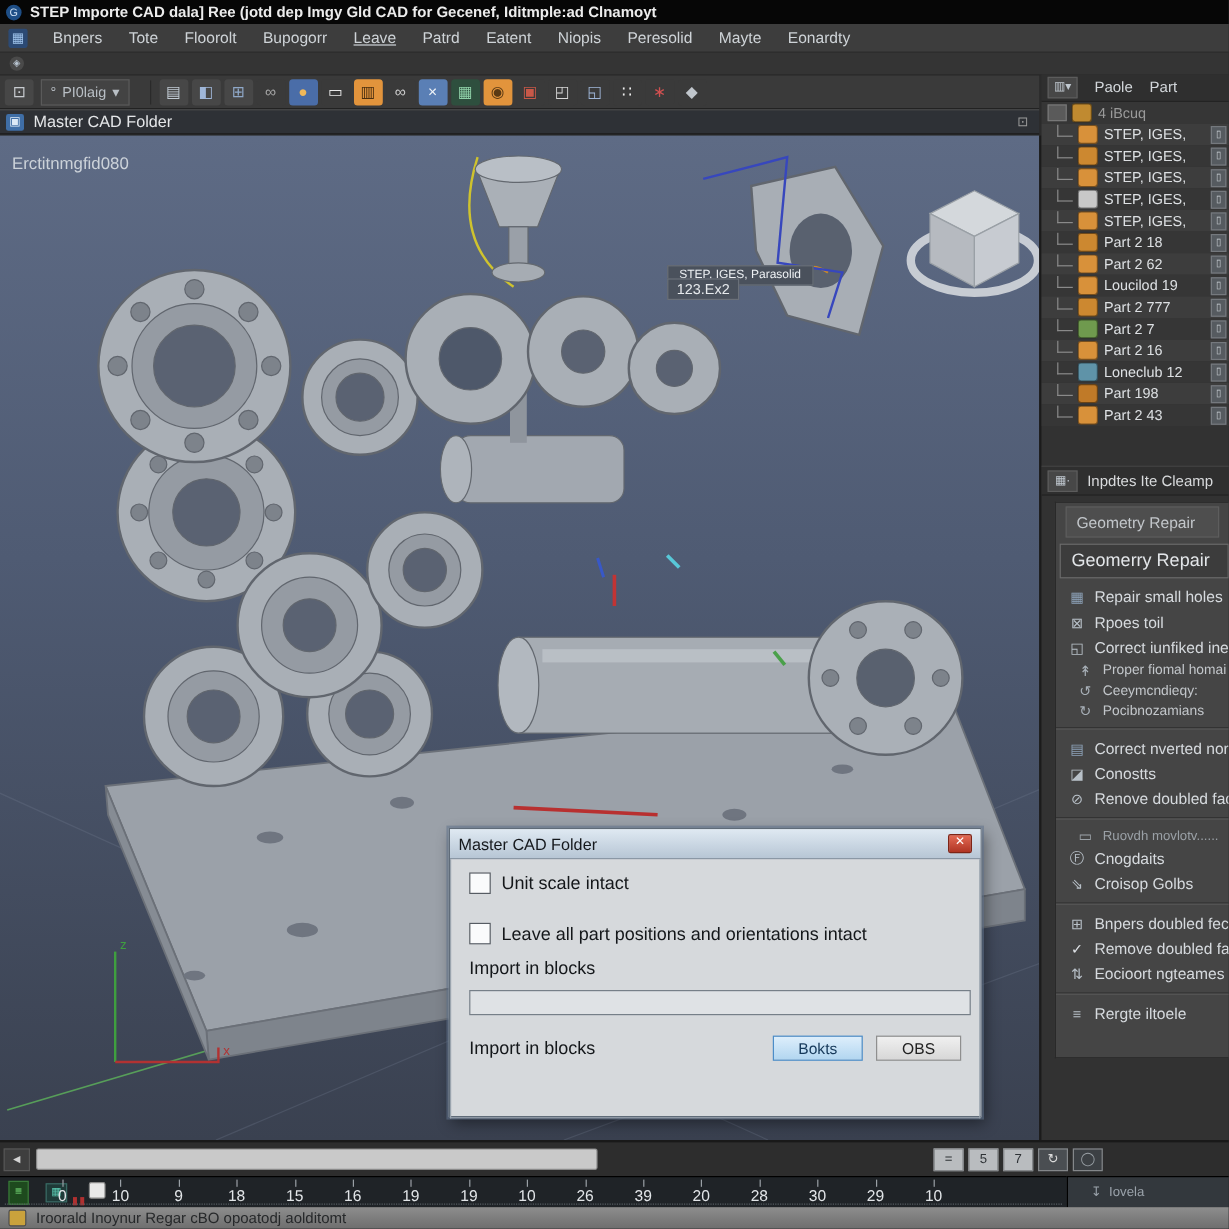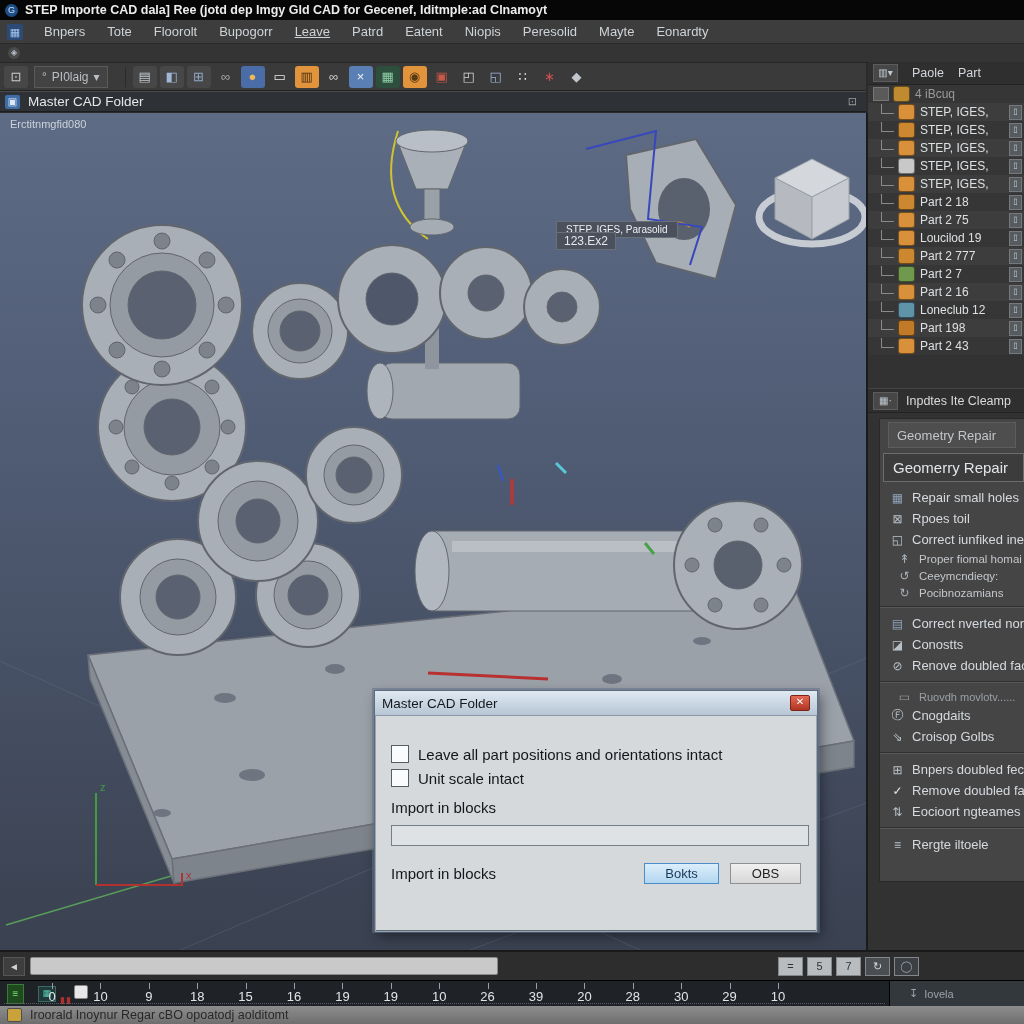--- a/index.html
+++ b/index.html
@@ -28,21 +28,21 @@
 
   
   #vp-header{left:0;top:91px;width:866px;height:21px;background:#2e3136;border-top:1px solid #4a4a4a;border-bottom:1px solid #1d1d1d;display:flex;align-items:center;gap:8px;padding-left:5px;box-sizing:border-box}
   .vph-ico{width:15px;height:14px;background:#3f6ea6;color:#dce9f6;font-size:10px;line-height:14px;text-align:center;border-radius:2px;flex:none}
   .vph-title{color:#e4e6e8;font-size:13.5px}
   .vph-right{margin-left:auto;margin-right:9px;color:#9a9a9a;font-size:11px}
 
   
   #viewport{left:0;top:113px;width:866px;height:837px;background:linear-gradient(180deg,#5e6b85 0%,#4f5b73 42%,#3a4150 100%);border-right:2px solid #1b1b1b;overflow:hidden}
   #viewport svg{position:absolute;left:0;top:0}
-  .corner-label{position:absolute;left:10px;top:5px;color:#ccd2d9;font-size:11px}
+  .corner-label{position:absolute;left:10px;top:15px;color:#ccd2d9;font-size:14px}
   .tooltip1{position:absolute;left:556px;top:108px;background:#4a515c;border:1px solid #6a7079;color:#eef1f4;font-size:10px;padding:2px 9px;white-space:nowrap}
   .tooltip2{position:absolute;left:556px;top:119px;background:#4a515c;border:1px solid #6a7079;color:#e6e9ec;font-size:12px;padding:1px 7px;white-space:nowrap}
 
   
   #dialog{left:374px;top:690px;width:444px;height:241px;background:#d6d9dc;border:1px solid #5f6b78;box-shadow:0 0 0 2px rgba(96,115,140,.55),3px 5px 12px rgba(0,0,0,.45);z-index:6;box-sizing:border-box}
   .dlg-title{height:24px;background:linear-gradient(180deg,#dfe9f2,#b7c6d5);border-bottom:1px solid #8a97a5;display:flex;align-items:center;padding:0 7px;font-size:13.5px;color:#15181c}
   .dlg-close{margin-left:auto;width:18px;height:14px;background:linear-gradient(180deg,#e46a54,#b03524);border:1px solid #7e2416;border-radius:2px;color:#fff;font-size:10px;line-height:12px;text-align:center}
   .dlg-body{padding:5px 15px 0 15px;box-sizing:border-box;height:216px;border:1px solid #9aa4ae;border-top:none}
   .dlg-section{font-size:15px;font-weight:bold;color:#101316;margin:3px 0 5px}
   .cb-row{display:flex;align-items:center;gap:9px;margin:6px 0;font-size:15px;color:#14171a}
@@ -336,21 +336,21 @@
       </div>
       <div class="tree-row">
         <span class="tree-conn"></span>
         <span class="tree-ico" style="background: rgb(204, 136, 48);"></span>
         <span class="tree-label">Part 2 18</span>
         <span class="tree-mini">▯</span>
       </div>
       <div class="tree-row">
         <span class="tree-conn"></span>
         <span class="tree-ico" style="background: rgb(216, 145, 58);"></span>
-        <span class="tree-label">Part 2 75</span>
+        <span class="tree-label">Part 2 62</span>
         <span class="tree-mini">▯</span>
       </div>
       <div class="tree-row">
         <span class="tree-conn"></span>
         <span class="tree-ico" style="background: rgb(216, 145, 58);"></span>
         <span class="tree-label">Loucilod 19</span>
         <span class="tree-mini">▯</span>
       </div>
       <div class="tree-row">
         <span class="tree-conn"></span>
@@ -470,27 +470,27 @@
   </div>
 </div>
 
 <div id="dialog" class="abs">
   <div class="dlg-title">
     <span>Master CAD Folder</span>
     <span class="dlg-close">✕</span>
   </div>
   <div class="dlg-body">
     <div id="dlg-checks">
+        <label class="cb-row">
+          <span class="cbox"></span>
+          <span>Unit scale intact</span>
+        </label>
         <label class="cb-row gap">
           <span class="cbox"></span>
           <span>Leave all part positions and orientations intact</span>
-        </label>
-        <label class="cb-row">
-          <span class="cbox"></span>
-          <span>Unit scale intact</span>
         </label>
       </div>
     <div class="dlg-label">Import in blocks</div>
     <input class="dlg-input" type="text" value="" style="">
     <div class="dlg-footer">
       <span class="dlg-label2" style="font-size:15px;color:#14171a">Import in blocks</span>
       <div class="btn btn-primary">Bokts</div>
       <div class="btn btn-secondary">OBS</div>
     </div>
   </div>

